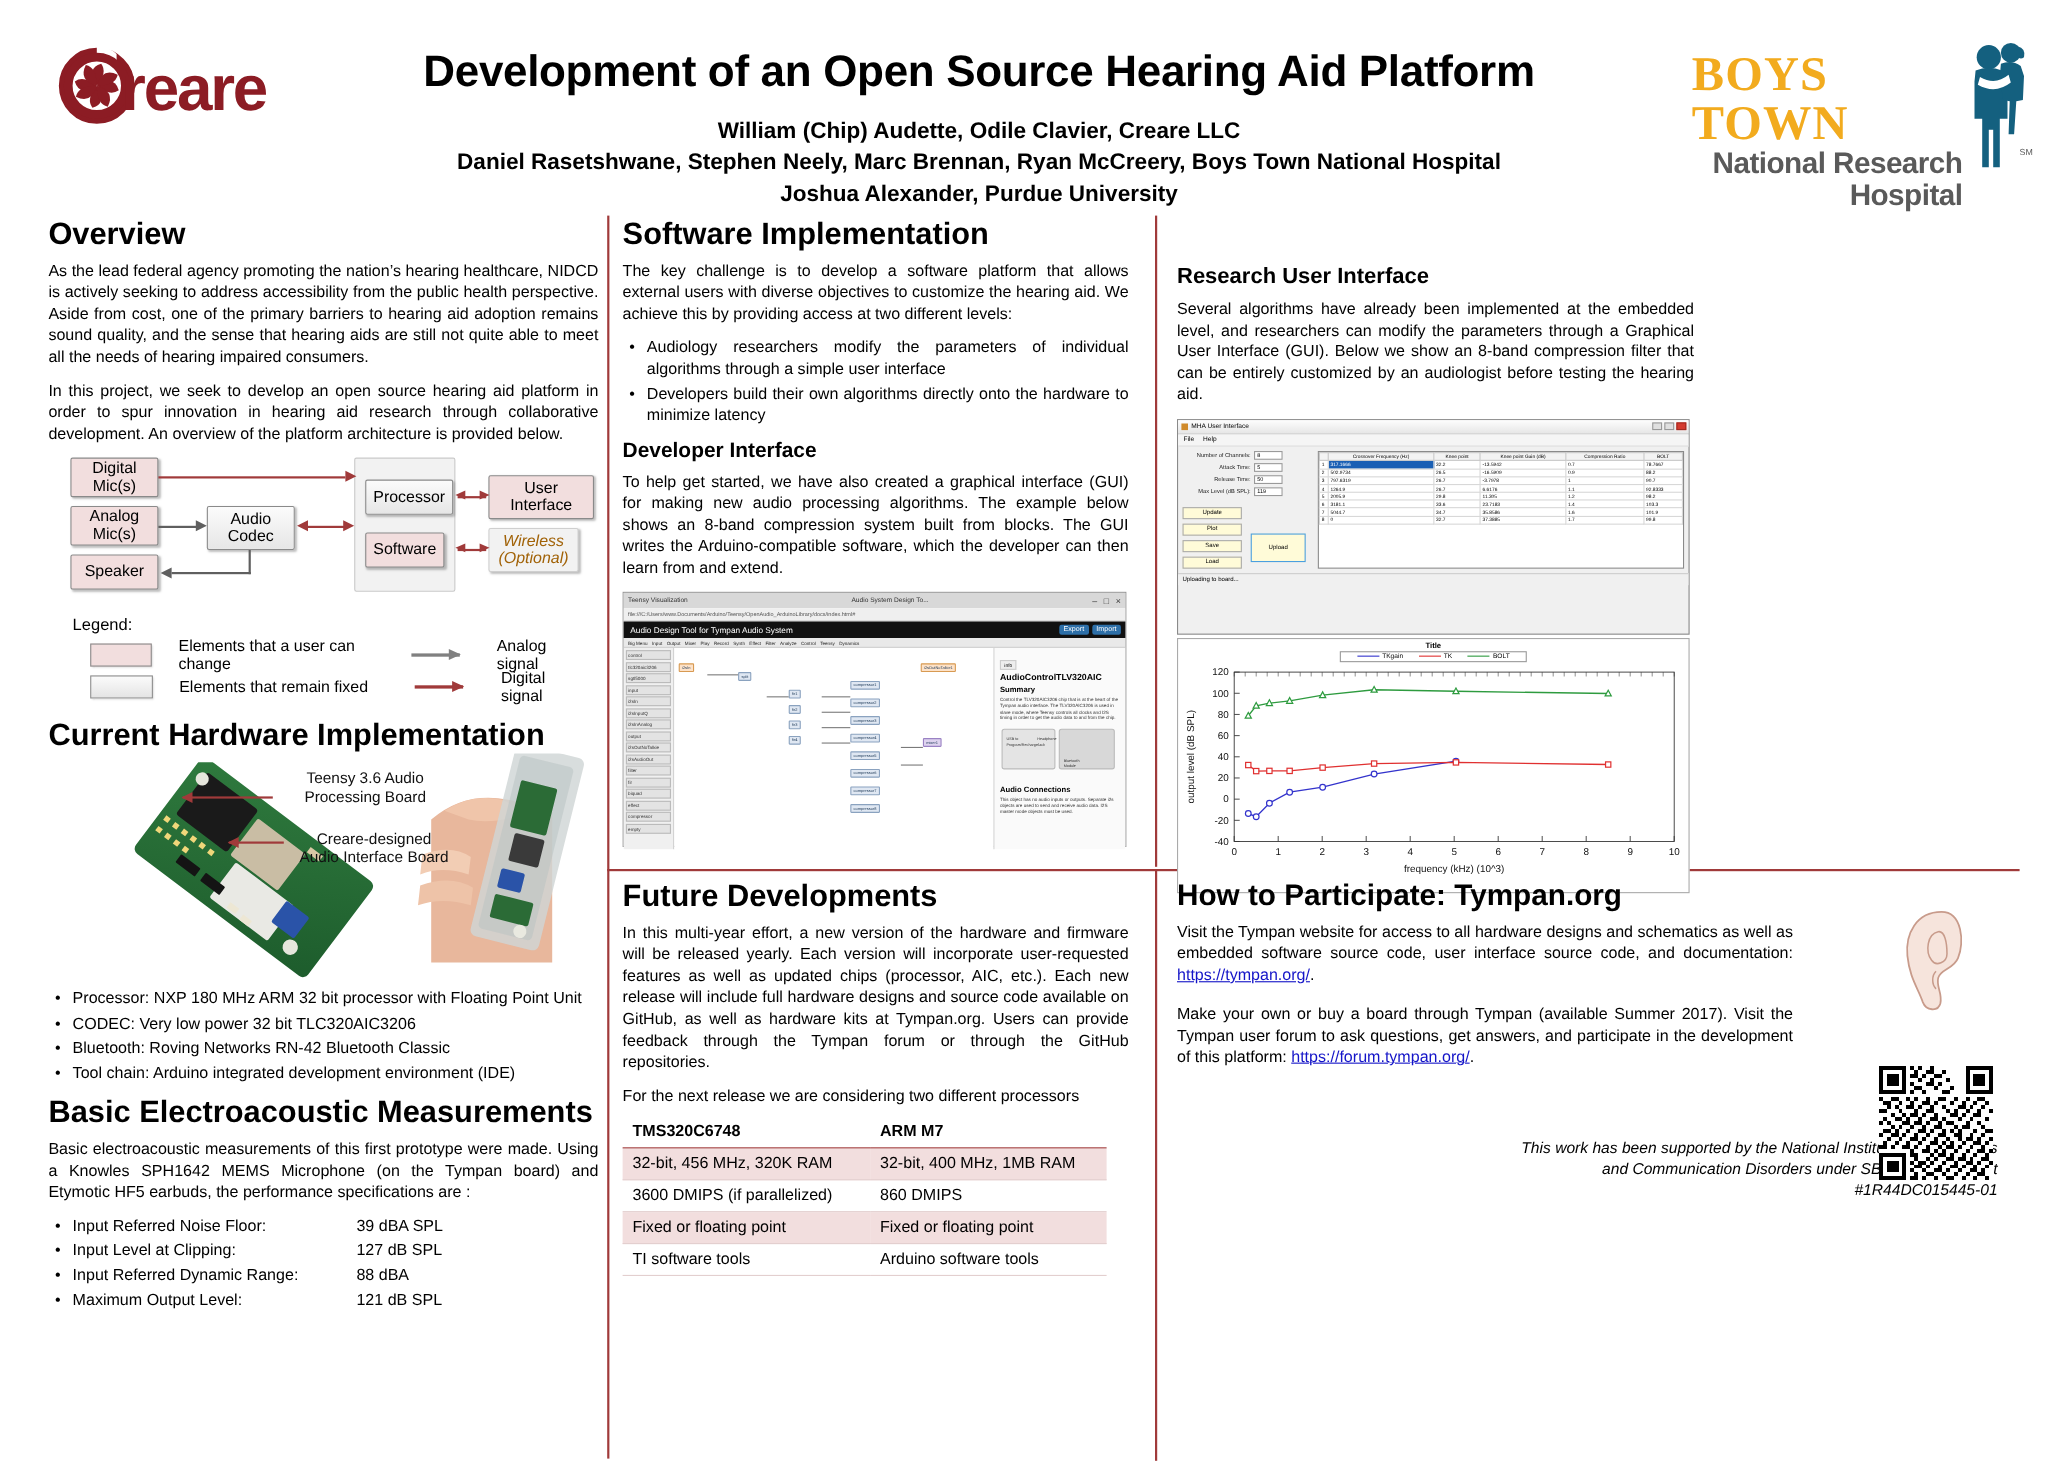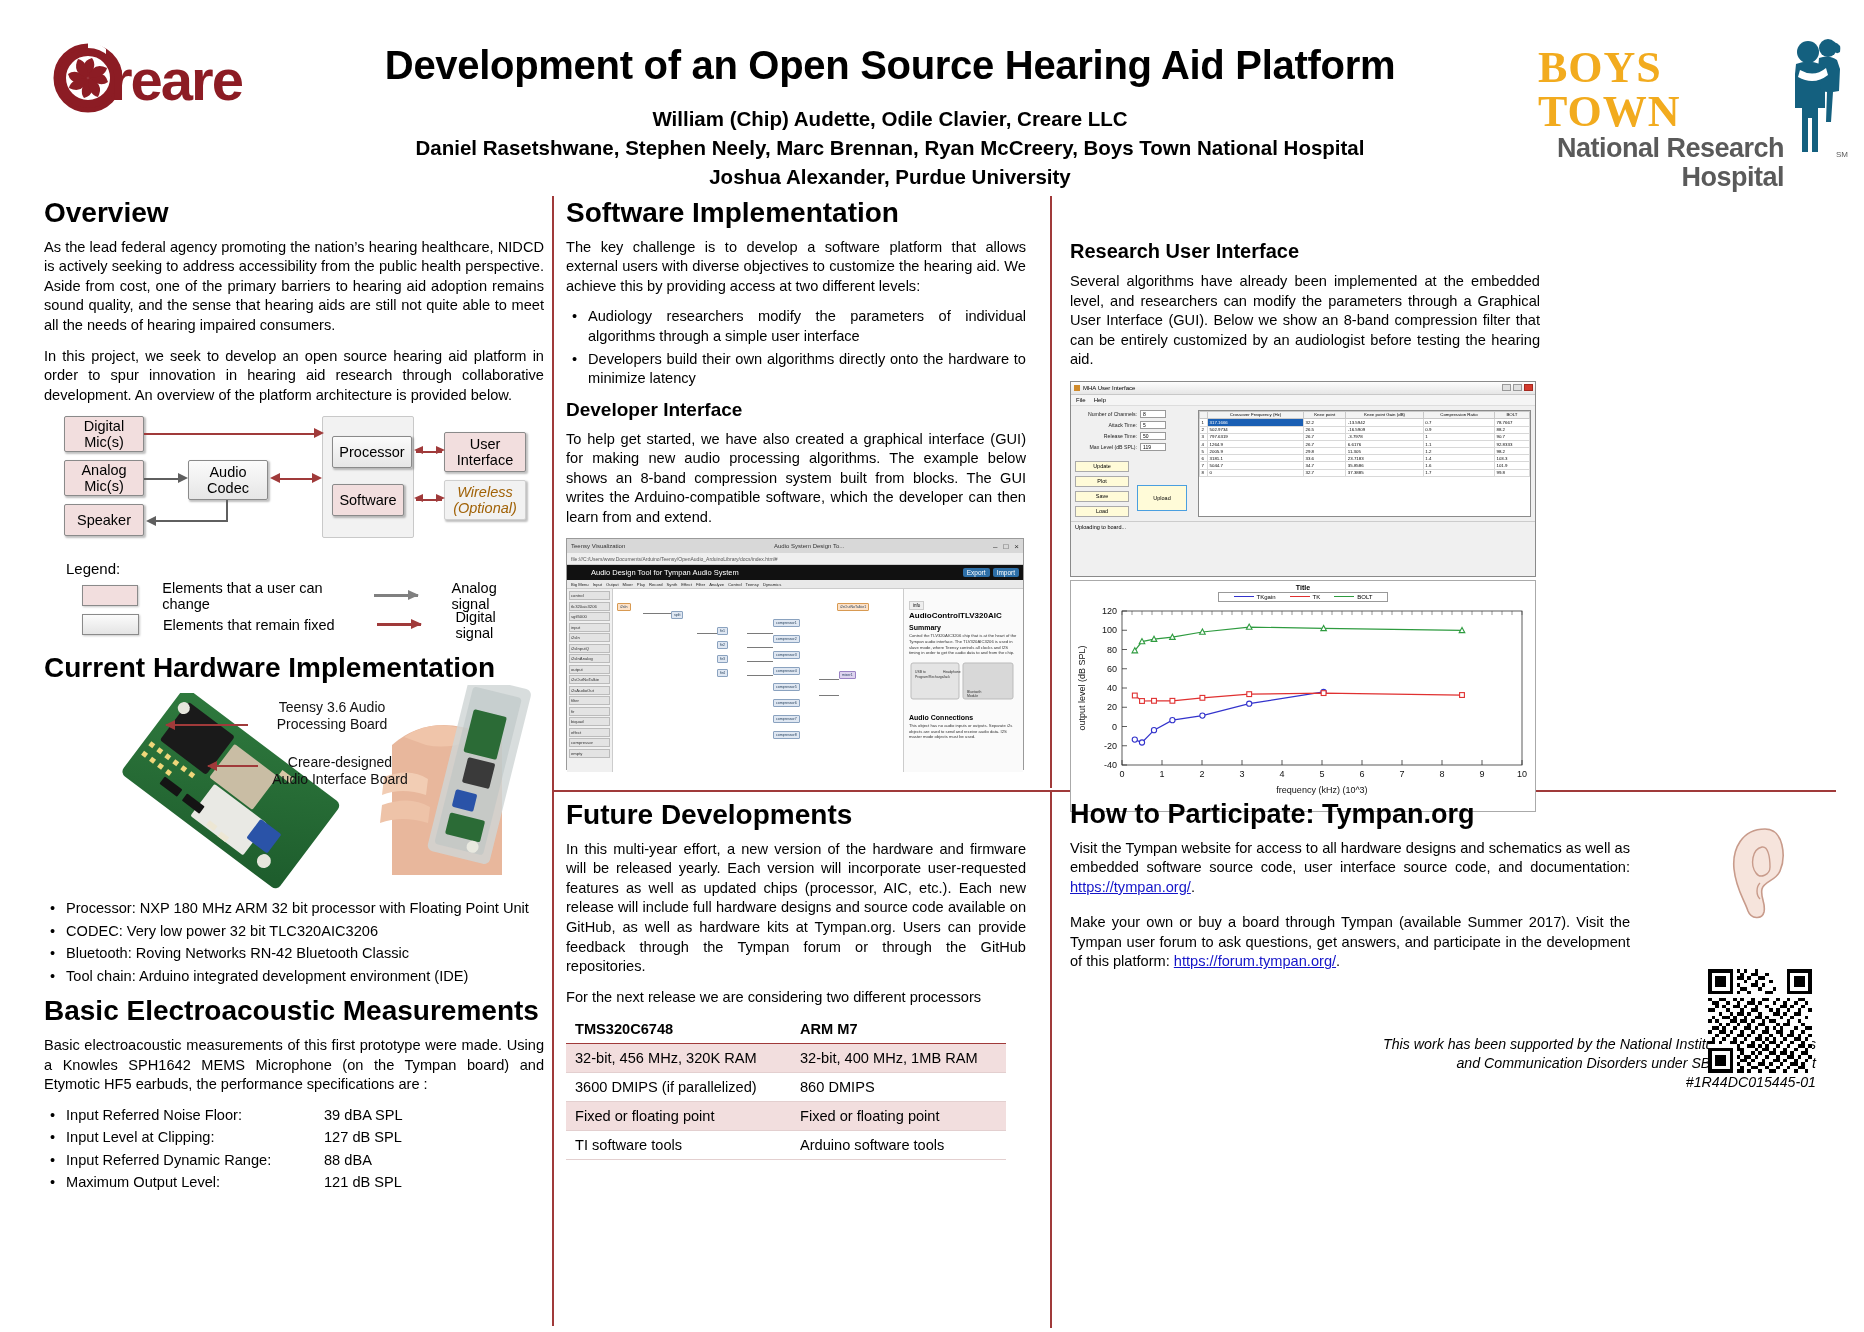--- a/index.html
+++ b/index.html
@@ -27,21 +27,21 @@
   .bt-boystown {
     font-family: "Liberation Serif", serif; font-weight: bold;
     font-size: 44px; color: #F2AB1E; letter-spacing: 1px; line-height: 1;
     text-align: left;
   }
   .bt-nrh {
     font-size: 27px; font-weight: bold; color: #5A5A5A; line-height: 1.06;
     text-align: right; letter-spacing: -0.5px;
   }
   .bt-fig { position:absolute; right:4px; top:6px; }
-  .bt-sm { position:absolute; right:0px; bottom:6px; font-size:8px; color:#5A5A5A; }
+  .bt-sm { position:absolute; right:0px; bottom:22px; font-size:8px; color:#5A5A5A; }
 
   
   .vrule {
     position: absolute; width: 2px; background: #A03A3A;
   }
   .hrule {
     position: absolute; height: 2px; background: #A03A3A;
   }
 
   
@@ -115,21 +115,21 @@
 
   
   .col-center { position: absolute; left: 566px; top: 198px; width: 460px; }
   .col-center-2 { position: absolute; left: 566px; top: 800px; width: 460px; }
 
   
   .shot { position: relative; background:#ffffff; border:1px solid #9a9a9a; }
   .shot-tb { background:#d8d8d8; height:14px; display:flex; align-items:center; justify-content:flex-end; gap:6px; padding-right:4px; }
   .winbtn { font-size:8px; color:#333; }
   .shot-url { background:#efefef; height:12px; border-bottom:1px solid #ccc; display:flex; align-items:center; padding-left:4px; font-size:5px; color:#555;}
-  .shot-bar { background:#111; height:15px; display:flex; align-items:center; padding-left:24px; color:#fff; font-size:7.5px; justify-content:space-between; }
+  .shot-bar { background:#111; height:15px; display:flex; align-items:center; padding-left:6px; color:#fff; font-size:7.5px; justify-content:space-between; }
   .shot-blue { background:#2d6fa8; font-size:6.5px; color:#fff; padding:1px 4px; border-radius:2px;}
   .shot-body { display:flex; height:183px; }
   .shot-pal { width:46px; background:#f0f0f0; border-right:1px solid #ccc; padding:2px; }
   .pal-item { background:#e3e3e3; border:1px solid #bbb; font-size:4.2px; margin-bottom:1.5px; padding:1px; color:#333; }
   .shot-canvas { flex:1; background:#fff; position:relative; }
   .blk { position:absolute; background:#dfe7f2; border:1px solid #8aa2bf; font-size:3.6px; color:#25405e; padding:1px 2px; border-radius:1px; white-space:nowrap;}
   .blk.or { background:#fde2c8; border-color:#d89a52; }
   .blk.pu { background:#ded3ef; border-color:#9a82c4; }
   .wire { position:absolute; background:#7a7a7a; height:0.6px; }
   .shot-info { width:120px; background:#fafafa; border-left:1px solid #ccc; padding:4px 5px; }
@@ -274,21 +274,21 @@
     </div>
 
     <div class="panel" style="left:258px; top:0px; width:92px; height:122px;"></div>
     <div class="node grey" style="left:268px; top:20px; width:80px; height:32px;">
       <span>Processor</span>
     </div>
     <div class="node pink" style="left:268px; top:68px; width:72px; height:32px;">
       <span>Software</span>
     </div>
 
-    <div class="node pink" style="left:380px; top:16px; width:82px; height:40px;">
+    <div class="node pink" style="left:380px; top:16px; width:96px; height:40px;">
       <span style="display:block">
         <span>User</span><br>
         <span>Interface</span>
       </span>
     </div>
     <div class="node ghost" style="left:380px; top:64px; width:82px; height:40px;">
       <span style="display:block">
         <span>Wireless</span><br>
         <span>(Optional)</span>
       </span>

